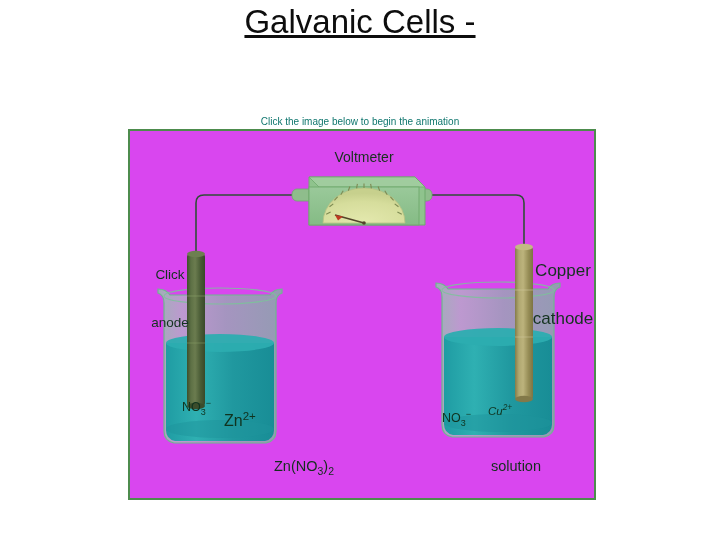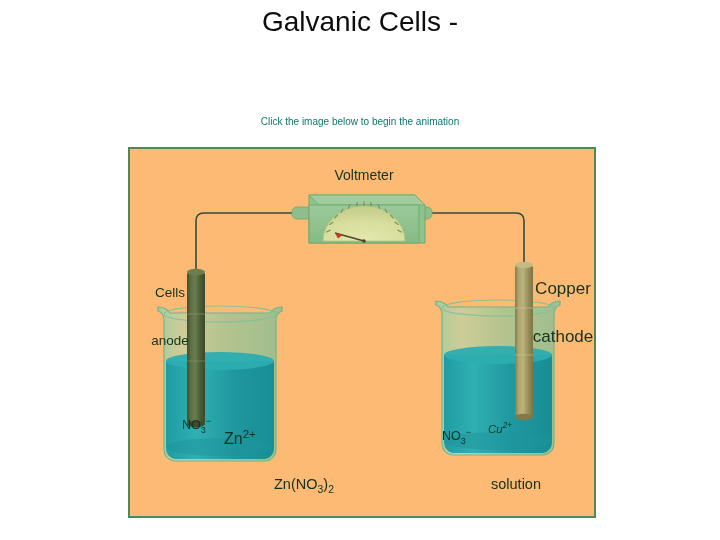--- a/index.html
+++ b/index.html
@@ -19,45 +19,46 @@
   
   #title-block {
     position: absolute;
     left: 0;
     top: 2px;
     width: 720px;
     text-align: center;
   }
   .title-line {
     font-family: "Liberation Sans", sans-serif;
-    font-size: 28px;
+    font-size: 33px;
     line-height: 40px;
     font-weight: 400;
     color: #0d0d0d;
     letter-spacing: 0px;
+    text-decoration: underline;
   }
   #subtitle {
     position: absolute;
     left: 0;
     top: 112px;
     width: 720px;
     text-align: center;
     font-size: 10px;
     line-height: 20px;
     color: #0f766e;
   }
 
   
   #illustration-frame {
     position: absolute;
     left: 128px;
-    top: 147px;
+    top: 129px;
     width: 468px;
     height: 371px;
-    background: #fdba74;
+    background: #d946ef;
     border: 2px solid #4d8c4d;
     box-sizing: border-box;
     overflow: hidden;
   }
   #diagram-svg {
     position: absolute;
     left: 0;
     top: 0;
     display: block;
   }
@@ -242,21 +243,21 @@
       <ellipse cx="394" cy="116" rx="9" ry="3.2" fill="#c3ba84"></ellipse>
       <ellipse cx="394" cy="268" rx="9" ry="3.2" fill="#827949"></ellipse>
       <line x1="385" y1="159" x2="403" y2="159" stroke="#d2caa0" stroke-width="1" opacity="0.55"></line>
       <line x1="385" y1="206" x2="403" y2="206" stroke="#d2caa0" stroke-width="1" opacity="0.5"></line>
     </g>
   </svg>
 
   <div class="diagram-label" id="label-voltmeter">Voltmeter</div>
 
   <div class="diagram-label" id="label-zinc-anode">
-    <div>Cells</div>
+    <div>Click</div>
     <div>anode</div>
   </div>
 
   <div class="diagram-label" id="label-copper-cathode">
     <div>Copper</div>
     <div>cathode</div>
   </div>
 
   <div class="ion-label" id="ion-no3-left">
     NO<sub>3</sub><sup>−</sup>

